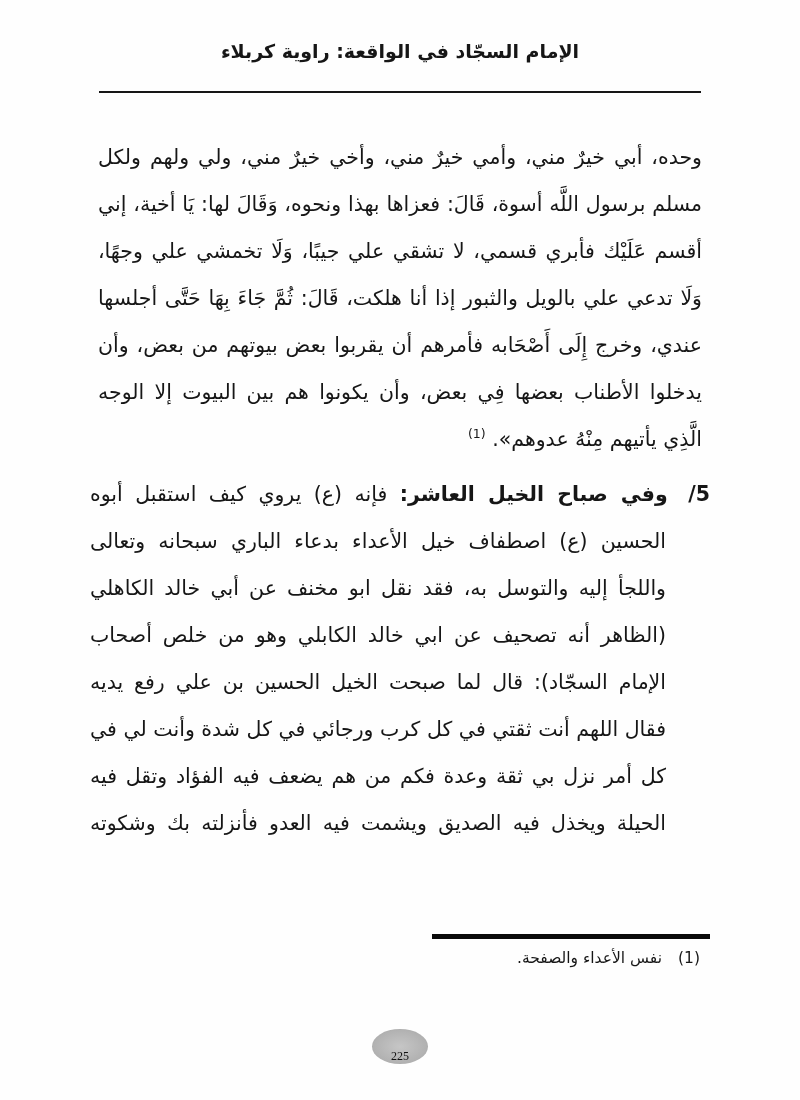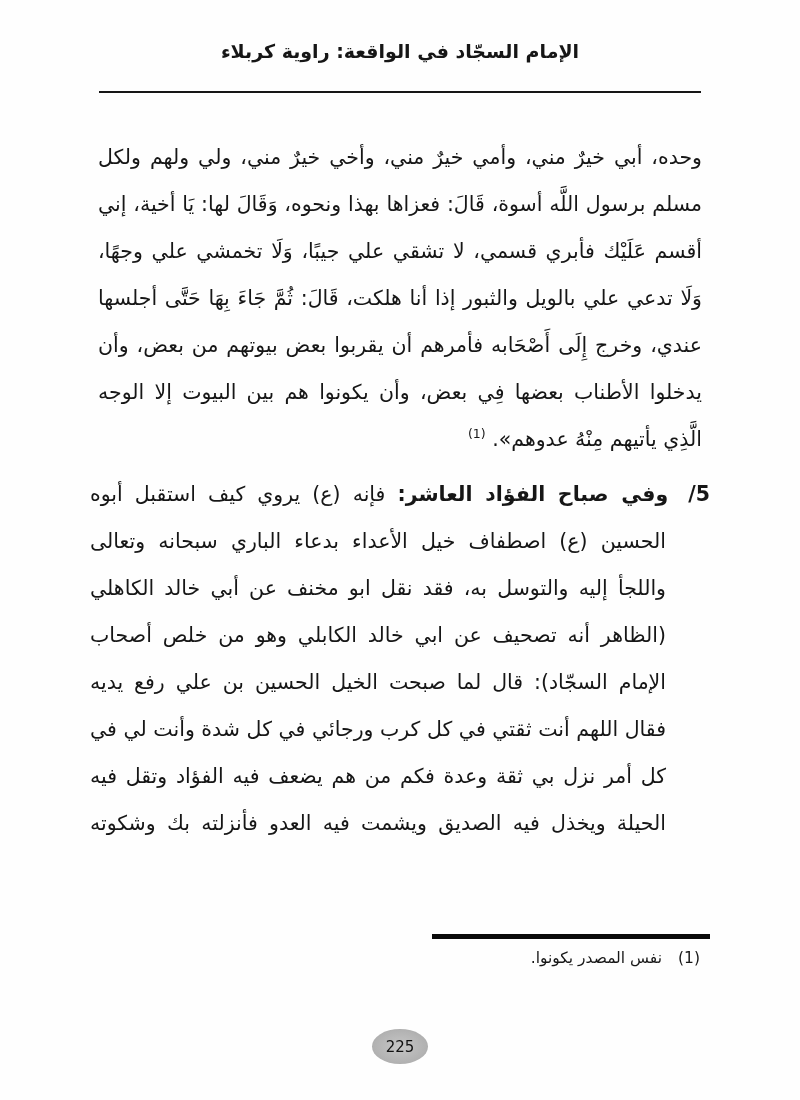--- a/index.html
+++ b/index.html
@@ -65,50 +65,51 @@
     font-size: 15.5px;
   }
   .fn-marker { margin-left: 16px; }
   .page-badge {
     position: absolute;
     top: 1029px; left: 50%;
     transform: translateX(-50%);
     width: 56px; height: 35px;
     border-radius: 50%;
     background: radial-gradient(ellipse at center, #c6c6c6 0%, #b2b2b2 65%, #9e9e9e 100%);
-    display: flex; align-items: center; justify-content: center;
-    font-size: 15px;
+    display: flex; align-items: flex-end; justify-content: center;
+    font-size: 12px;
     color: #111;
+    font-family: Liberation Serif, serif;
   }
 </style>
 </head>
 <body>
 
 <div class="page">
 
   <div class="running-header">الإمام السجّاد في الواقعة: راوية كربلاء</div>
 
   <div class="header-rule"></div>
 
   <main class="body-text">
 
     <p class="para"><span>وحده، أبي خيرٌ مني، وأمي خيرٌ مني، وأخي خيرٌ مني، ولي ولهم ولكل مسلم برسول اللَّه أسوة، قَالَ: فعزاها بهذا ونحوه، وَقَالَ لها: يَا أخية، إني أقسم عَلَيْك فأبري قسمي، لا تشقي علي جيبًا، وَلَا تخمشي علي وجهًا، وَلَا تدعي علي بالويل والثبور إذا أنا هلكت، قَالَ: ثُمَّ جَاءَ بِهَا حَتَّى أجلسها عندي، وخرج إِلَى أَصْحَابه فأمرهم أن يقربوا بعض بيوتهم من بعض، وأن يدخلوا الأطناب بعضها فِي بعض، وأن يكونوا هم بين البيوت إلا الوجه الَّذِي يأتيهم مِنْهُ عدوهم».</span> <sup class="fn-ref">(1)</sup></p>
 
     <p class="item5">
       <b class="marker">5/</b>
-      <b class="lead">وفي صباح الفؤاد العاشر:</b>
+      <b class="lead">وفي صباح الخيل العاشر:</b>
       <span>فإنه (ع) يروي كيف استقبل أبوه الحسين (ع) اصطفاف خيل الأعداء بدعاء الباري سبحانه وتعالى واللجأ إليه والتوسل به، فقد نقل ابو مخنف عن أبي خالد الكاهلي (الظاهر أنه تصحيف عن ابي خالد الكابلي وهو من خلص أصحاب الإمام السجّاد): قال لما صبحت الخيل الحسين بن علي رفع يديه فقال اللهم أنت ثقتي في كل كرب ورجائي في كل شدة وأنت لي في كل أمر نزل بي ثقة وعدة فكم من هم يضعف فيه الفؤاد وتقل فيه الحيلة ويخذل فيه الصديق ويشمت فيه العدو فأنزلته بك وشكوته</span>
     </p>
 
   </main>
 
   <div class="footnote-area">
     <div class="fn-rule"></div>
     <div class="fn-line">
-      <span class="fn-marker">(1)</span><span class="fn-text">نفس المصدر يكونوا.</span>
+      <span class="fn-marker">(1)</span><span class="fn-text">نفس الأعداء والصفحة.</span>
     </div>
   </div>
 
   <div class="page-badge">
     <span>225</span>
   </div>
 
 </div>
 
 </body></html>

